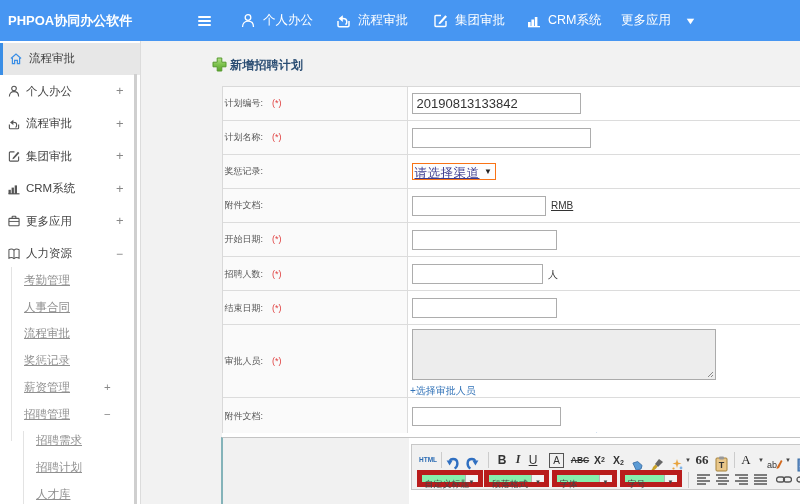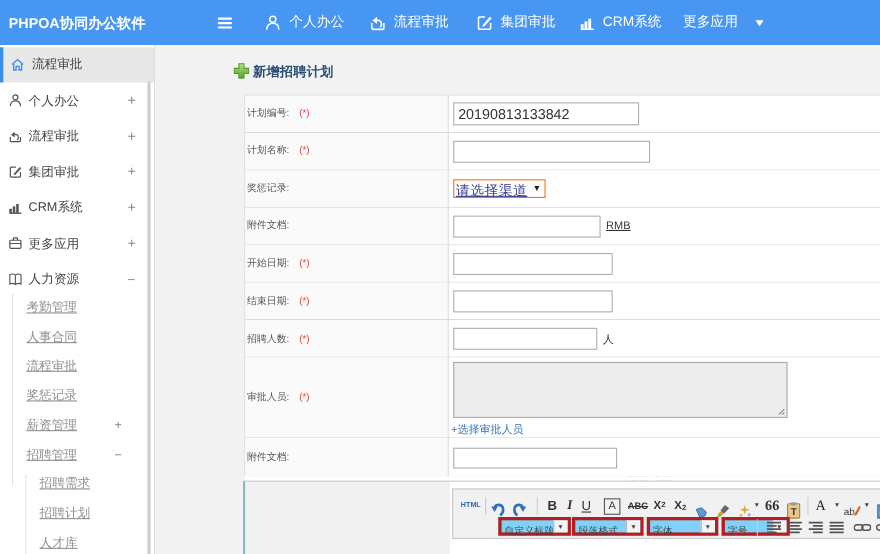--- a/index.html
+++ b/index.html
@@ -40,21 +40,21 @@
 .after-txt { position:absolute; font-size:10px; color:#333; }
 .blink { font-size:10px; color:#3273b8; }
 
 
 #wband { position:absolute; left:80.5px; top:391.6px; width:578.5px; height:4px; background:#fff; }
 #etable { position:absolute; left:80px; top:395.5px; width:579px; height:67.5px; background:#fff; border-top:1px solid #c4c4c4; border-left:2px solid #84b3b9; }
 #elabel { position:absolute; left:0; top:0; width:186px; height:67.5px; background:#f1f1f1; }
 #editor { position:absolute; left:186.5px; top:0; right:0; bottom:0; background:#fff; }
 #toolbar { position:absolute; left:1.5px; top:6px; width:500px; height:46px; background:#f1f1f1; border:1px solid #c8c8c8; }
 #edit-area { position:absolute; left:1.5px; top:52px; width:500px; height:15px; background:#fff; }
-.tb-sel { position:absolute; top:3px; height:17px; background:#7dd3fc; border:3px solid #b91c1c; font-size:9px; color:#444;margin-left:36px; }
+.tb-sel { position:absolute; top:3px; height:17px; background:#86efac; border:5px solid #b91c1c; font-size:9px; color:#444; }
 .tb-sel .cap { position:absolute; left:3px; top:3px; white-space:nowrap; }
 .tb-sel .dd { position:absolute; right:0; top:0; bottom:0; width:13px; border-left:1px solid #b4b4b4; background:#f3f3f3; text-align:center; font-size:6px; color:#444; line-height:15px; }
 .tbtn { position:absolute; top:3px; height:24px; display:flex; align-items:center; justify-content:center; color:#333; }
 .tsep { position:absolute; top:7px; width:1px; height:16px; background:#ccc; }
 </style>
 </head>
 <body>
 
 <div id="topbar">
   <div id="logo">PHPOA协同办公软件</div>
@@ -230,33 +230,33 @@
     <div class="frow">
       <div class="flabel">
           <span class="lt">开始日期:&nbsp; <span class="req">(*)</span></span>
         </div>
       <div class="fval">
           <input class="inp" style="left: 2.5px; top: 7px; width: 145px; height: 20px;">
         </div>
     </div>
     <div class="frow">
       <div class="flabel">
-          <span class="lt">结束日期:&nbsp; <span class="req">(*)</span></span>
-        </div>
-      <div class="fval">
-          <input class="inp" style="left: 2.5px; top: 7px; width: 145px; height: 20px;">
-        </div>
-    </div>
-    <div class="frow">
-      <div class="flabel">
           <span class="lt">招聘人数:&nbsp; <span class="req">(*)</span></span>
         </div>
       <div class="fval">
           <input class="inp" style="left: 2.5px; top: 7px; width: 131.5px; height: 20px;">
         <span class="after-txt" style="left:139px;top:11px;">人</span>
+        </div>
+    </div>
+    <div class="frow">
+      <div class="flabel">
+          <span class="lt">结束日期:&nbsp; <span class="req">(*)</span></span>
+        </div>
+      <div class="fval">
+          <input class="inp" style="left: 2.5px; top: 7px; width: 145px; height: 20px;">
         </div>
     </div>
     <div class="frow" style="height:73.3px;">
       <div class="flabel">
           <span class="lt">审批人员:&nbsp; <span class="req">(*)</span></span>
         </div>
       <div class="fval">
         <div style="position:absolute;left:3px;top:4px;width:304px;height:50.5px;border:1px solid #ababab;background:#ededed;">
           <svg style="position:absolute;right:1px;bottom:1px;" width="7" height="7" viewBox="0 0 7 7">
               <path d="M6 1 L1 6 M6 4 L4 6" stroke="#888" stroke-width="1" fill="none"></path>

